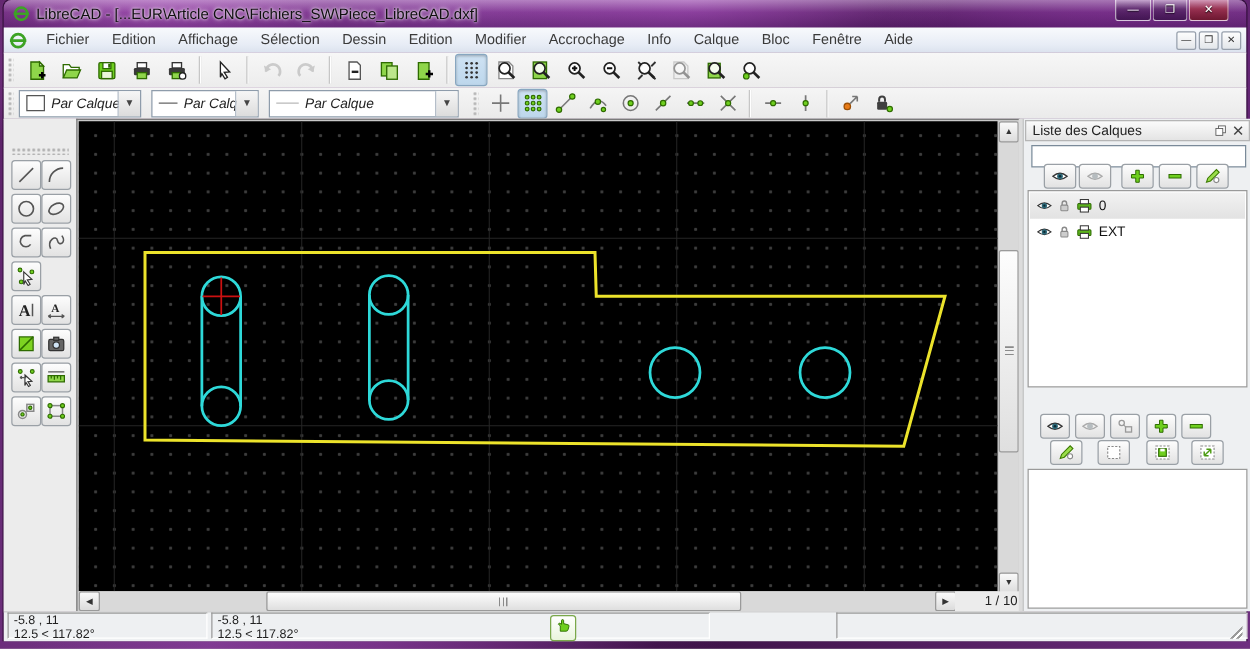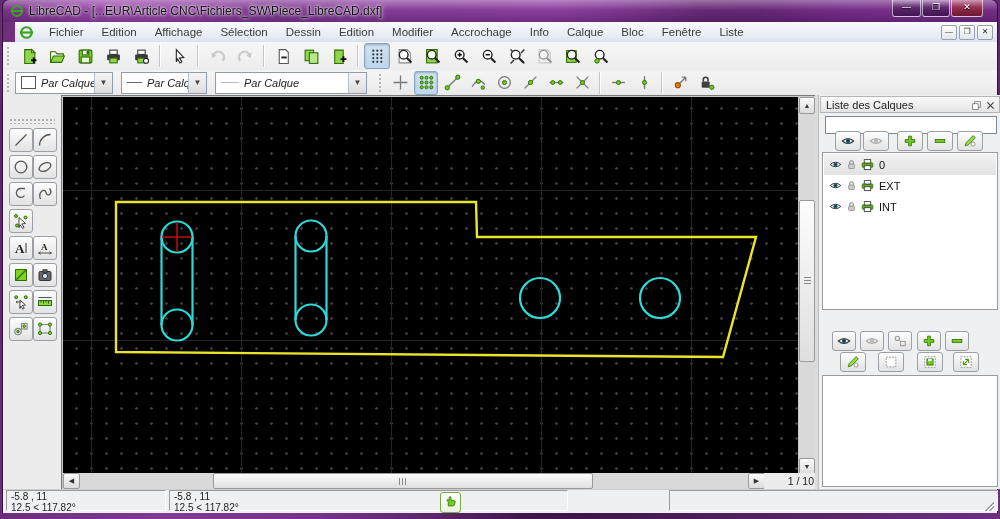--- a/index.html
+++ b/index.html
@@ -24,21 +24,21 @@
   #title-icon{position:absolute;left:7px;top:4px;width:14px;height:14px;}
   .capbtns{position:absolute;right:14px;top:0;display:flex;}
   .capbtn{height:16px;border:1px solid rgba(255,255,255,.6);border-top:none;
     background:linear-gradient(180deg,rgba(255,255,255,.35),rgba(70,30,85,.55) 45%,rgba(40,10,55,.6));
     color:#fff;font-size:9px;line-height:15px;text-align:center;border-radius:0 0 3px 3px;margin-left:1px;
     text-shadow:0 1px 1px #000;}
   .capbtn.close{background:linear-gradient(180deg,rgba(255,190,190,.5),rgba(160,45,60,.75) 45%,rgba(110,20,30,.8));}
   
   #menubar{position:absolute;left:0;right:0;top:22px;height:20px;
     background:linear-gradient(180deg,#f8fafd,#e7ecf5 70%,#dbe2ee);
-    border-bottom:1px solid #b9c0cc;display:flex;align-items:center;margin-left:12px;}
+    border-bottom:1px solid #b9c0cc;display:flex;align-items:center;}
   #menu-logo{width:15px;height:15px;margin:0 6px 0 4px;}
   .menu-item{font-size:11.5px;color:#3a3a3a;padding:3px 9px;}
   .mdi-btns{position:absolute;right:4px;top:3px;display:flex;gap:2px;}
   .mdi-btn{width:14px;height:13px;border:1px solid #97a0ac;border-radius:2px;
     background:linear-gradient(180deg,#fdfdfd,#e3e6ea);font-size:8px;line-height:12px;text-align:center;color:#333;}
   
   #toolbar1{position:absolute;left:0;right:0;top:42px;height:28px;
     background:linear-gradient(180deg,#f7f7f7,#ececec);border-bottom:1px solid #d2d2d2;}
   #toolbar2{position:absolute;left:0;right:0;top:70px;height:25px;
     background:linear-gradient(180deg,#f5f5f5,#eaeaea);border-bottom:1px solid #c9c9c9;font-style:italic;}
@@ -146,21 +146,21 @@
         <span class="menu-item">Affichage</span>
         <span class="menu-item">Sélection</span>
         <span class="menu-item">Dessin</span>
         <span class="menu-item">Edition</span>
         <span class="menu-item">Modifier</span>
         <span class="menu-item">Accrochage</span>
         <span class="menu-item">Info</span>
         <span class="menu-item">Calque</span>
         <span class="menu-item">Bloc</span>
         <span class="menu-item">Fenêtre</span>
-        <span class="menu-item">Liste</span>
+        <span class="menu-item">Aide</span>
       </span>
     <span class="mdi-btns">
       <span class="mdi-btn">—</span>
       <span class="mdi-btn">❐</span>
       <span class="mdi-btn">✕</span>
     </span>
   </div>
 
   <div id="toolbar1">
     <div class="tb-row" id="tb1row">
@@ -719,43 +719,20 @@
             </span>
             <span style="display:flex">
               <svg viewBox="0 0 16 16" xmlns="http://www.w3.org/2000/svg">
                 <rect x="1.5" y="6" width="13" height="5.5" rx="1" fill="#5cb41c" stroke="#2e6b00"></rect>
                 <rect x="4" y="2" width="8" height="4.2" fill="#fff" stroke="#333"></rect>
                 <rect x="4" y="9.5" width="8" height="4.8" fill="#fff" stroke="#333"></rect>
               </svg>
             </span>
             <span class="layer-name">EXT</span>
           </div>
-          <div class="layer-row" style="top: 43px;">
-            <span style="display:flex">
-              <svg viewBox="0 0 16 16" xmlns="http://www.w3.org/2000/svg">
-                <path d="M1.5 8 Q8 2.5 14.5 8 Q8 13.5 1.5 8z" fill="#fff" stroke="#333" stroke-width="1.2"></path>
-                <circle cx="8" cy="8" r="2.6" fill="#2b6777"></circle>
-                <circle cx="8" cy="8" r="1.1" fill="#0c2a33"></circle>
-              </svg>
-            </span>
-            <span style="display:flex">
-              <svg viewBox="0 0 16 16" xmlns="http://www.w3.org/2000/svg">
-                <rect x="4.5" y="7.5" width="7" height="5.5" rx="1" fill="#cdcdcd" stroke="#8a8a8a"></rect>
-                <path d="M5.8 7.5 V5.6 a2.2 2.2 0 0 1 4.4 0 V7.5" fill="none" stroke="#8a8a8a" stroke-width="1.4"></path>
-              </svg>
-            </span>
-            <span style="display:flex">
-              <svg viewBox="0 0 16 16" xmlns="http://www.w3.org/2000/svg">
-                <rect x="1.5" y="6" width="13" height="5.5" rx="1" fill="#5cb41c" stroke="#2e6b00"></rect>
-                <rect x="4" y="2" width="8" height="4.2" fill="#fff" stroke="#333"></rect>
-                <rect x="4" y="9.5" width="8" height="4.8" fill="#fff" stroke="#333"></rect>
-              </svg>
-            </span>
-            <span class="layer-name">INT</span>
-          </div>
         </div>
 
       
       <span id="block-btns1"></span>
       <span id="block-btns2"></span>
       <div class="dock-list" style="left:3px;top:280px;width:174px;height:110px;"></div>
     <span class="panel-btn" style="left: 16px; top: 36px; width: 24px;">
           <span style="display:flex">
             <svg viewBox="0 0 16 16" xmlns="http://www.w3.org/2000/svg">
               <path d="M1.5 8 Q8 2.5 14.5 8 Q8 13.5 1.5 8z" fill="#fff" stroke="#333" stroke-width="1.2"></path>

